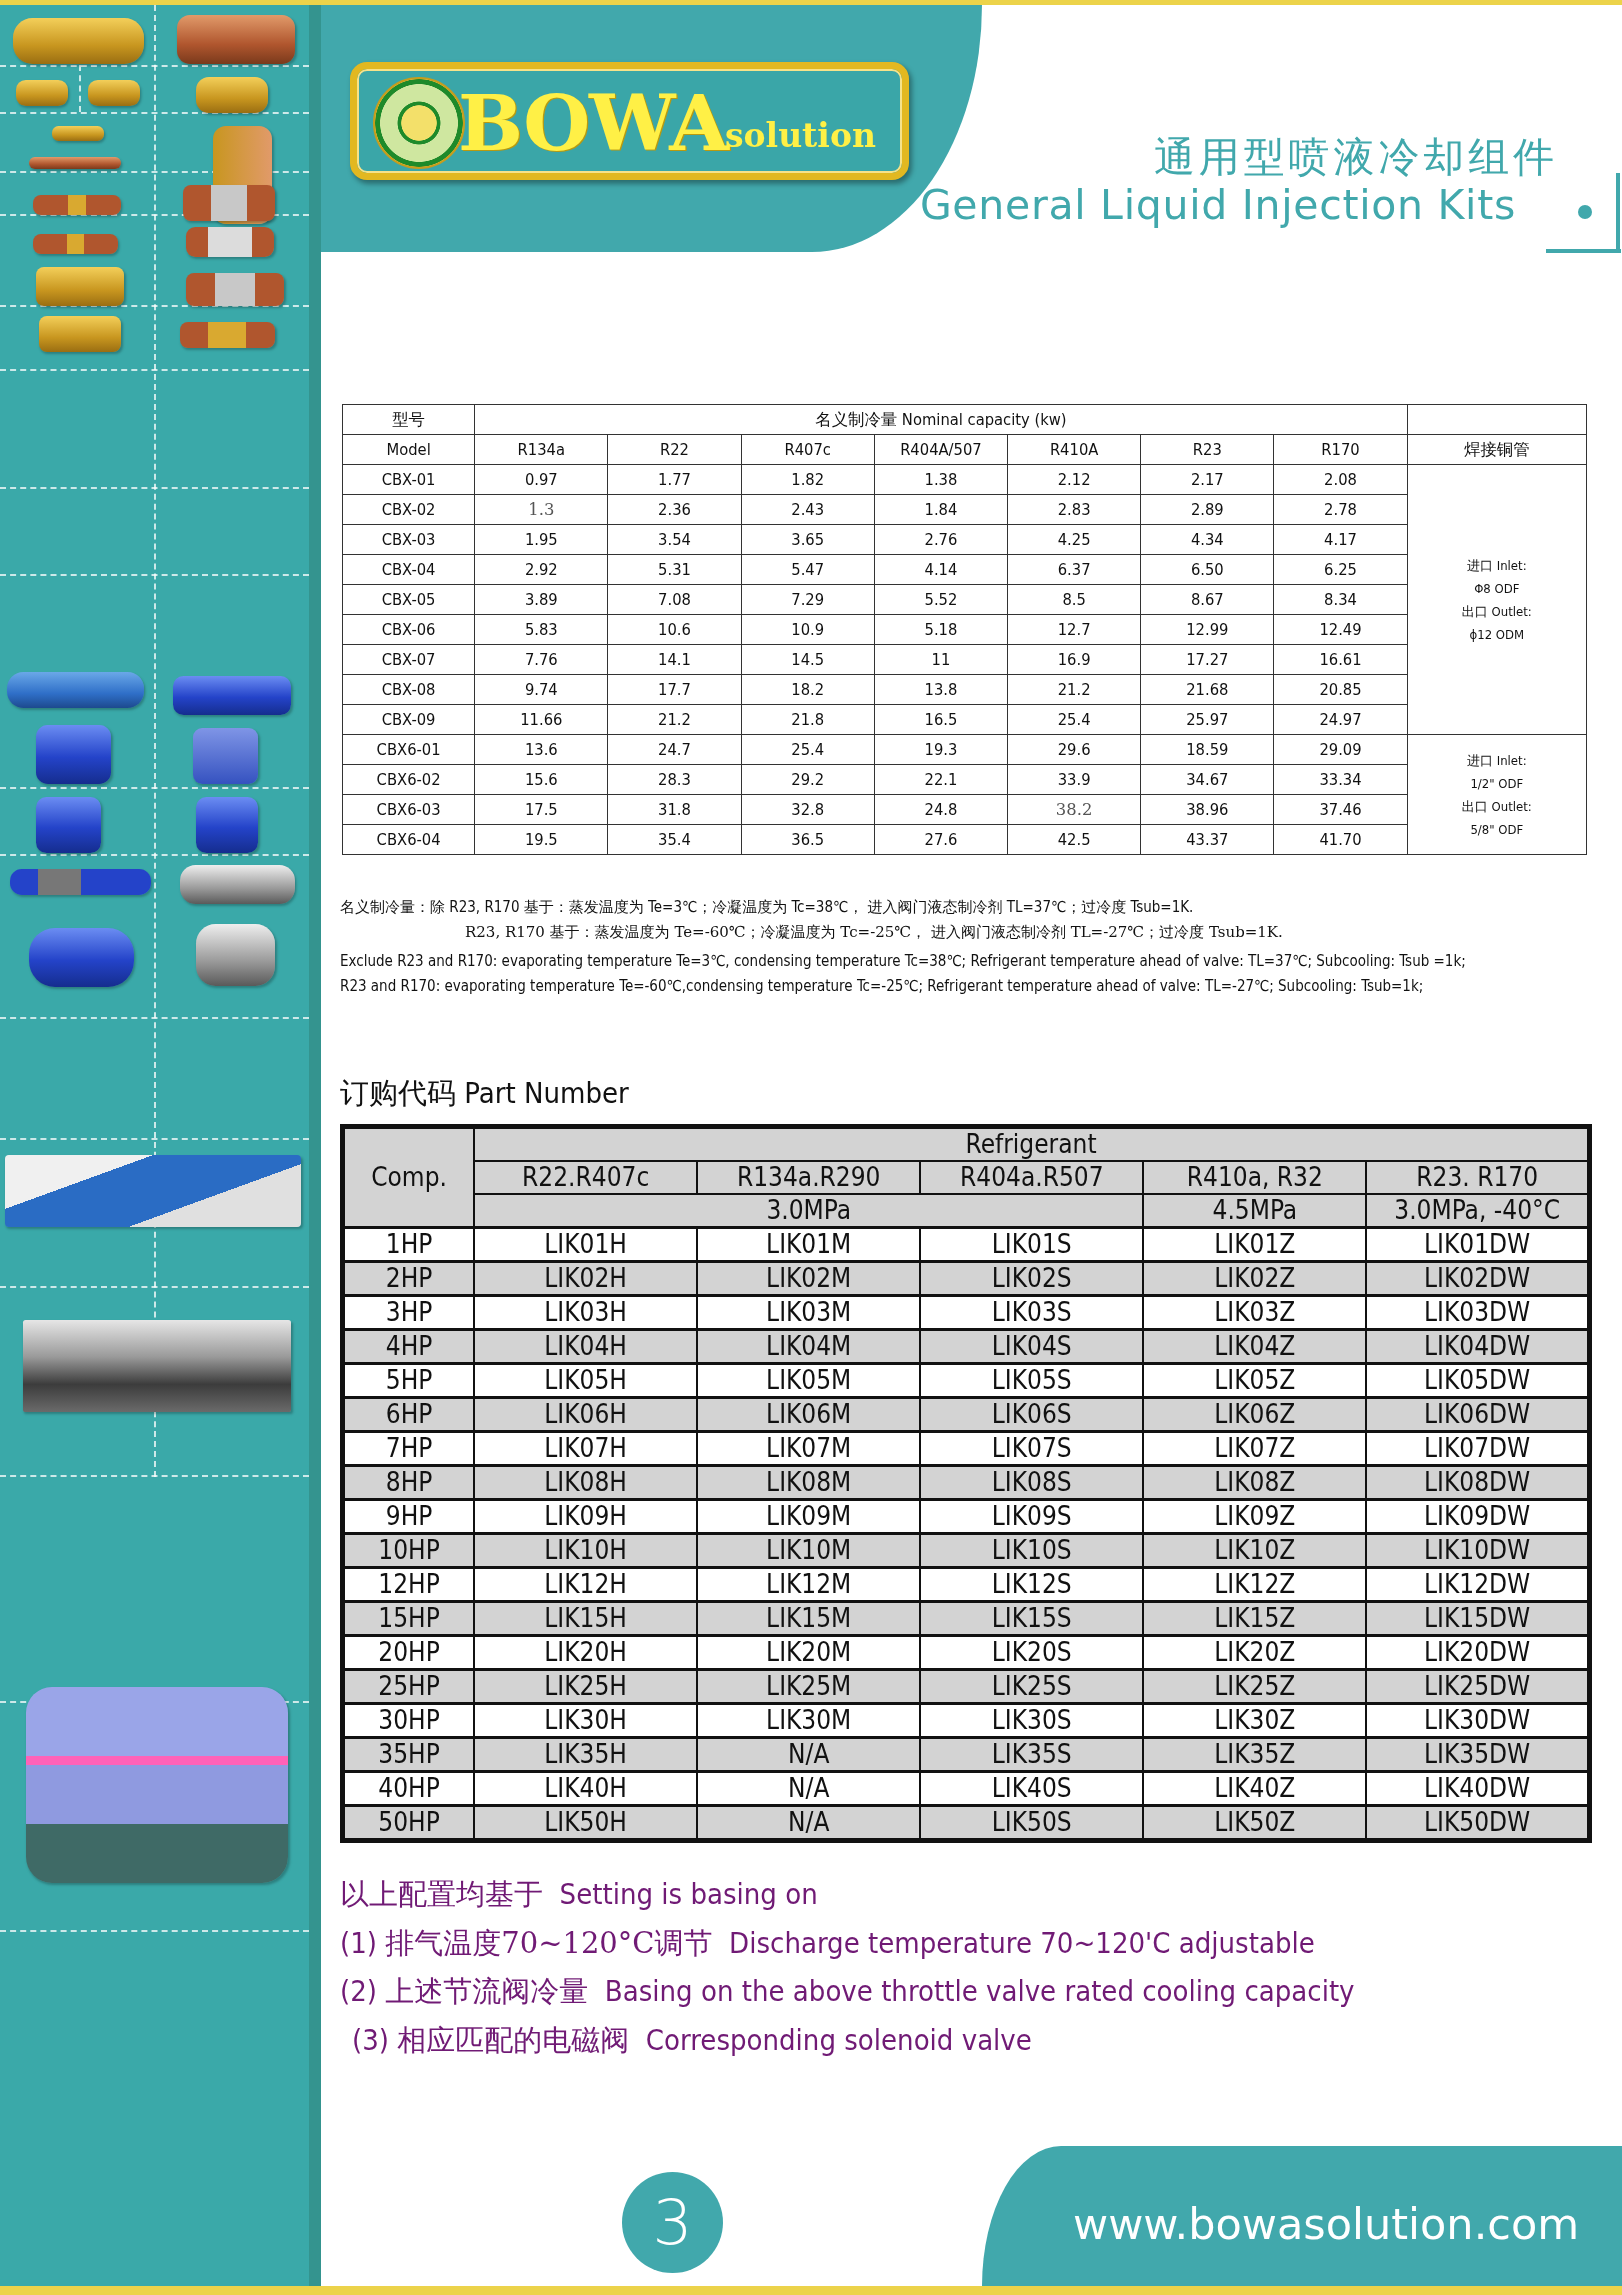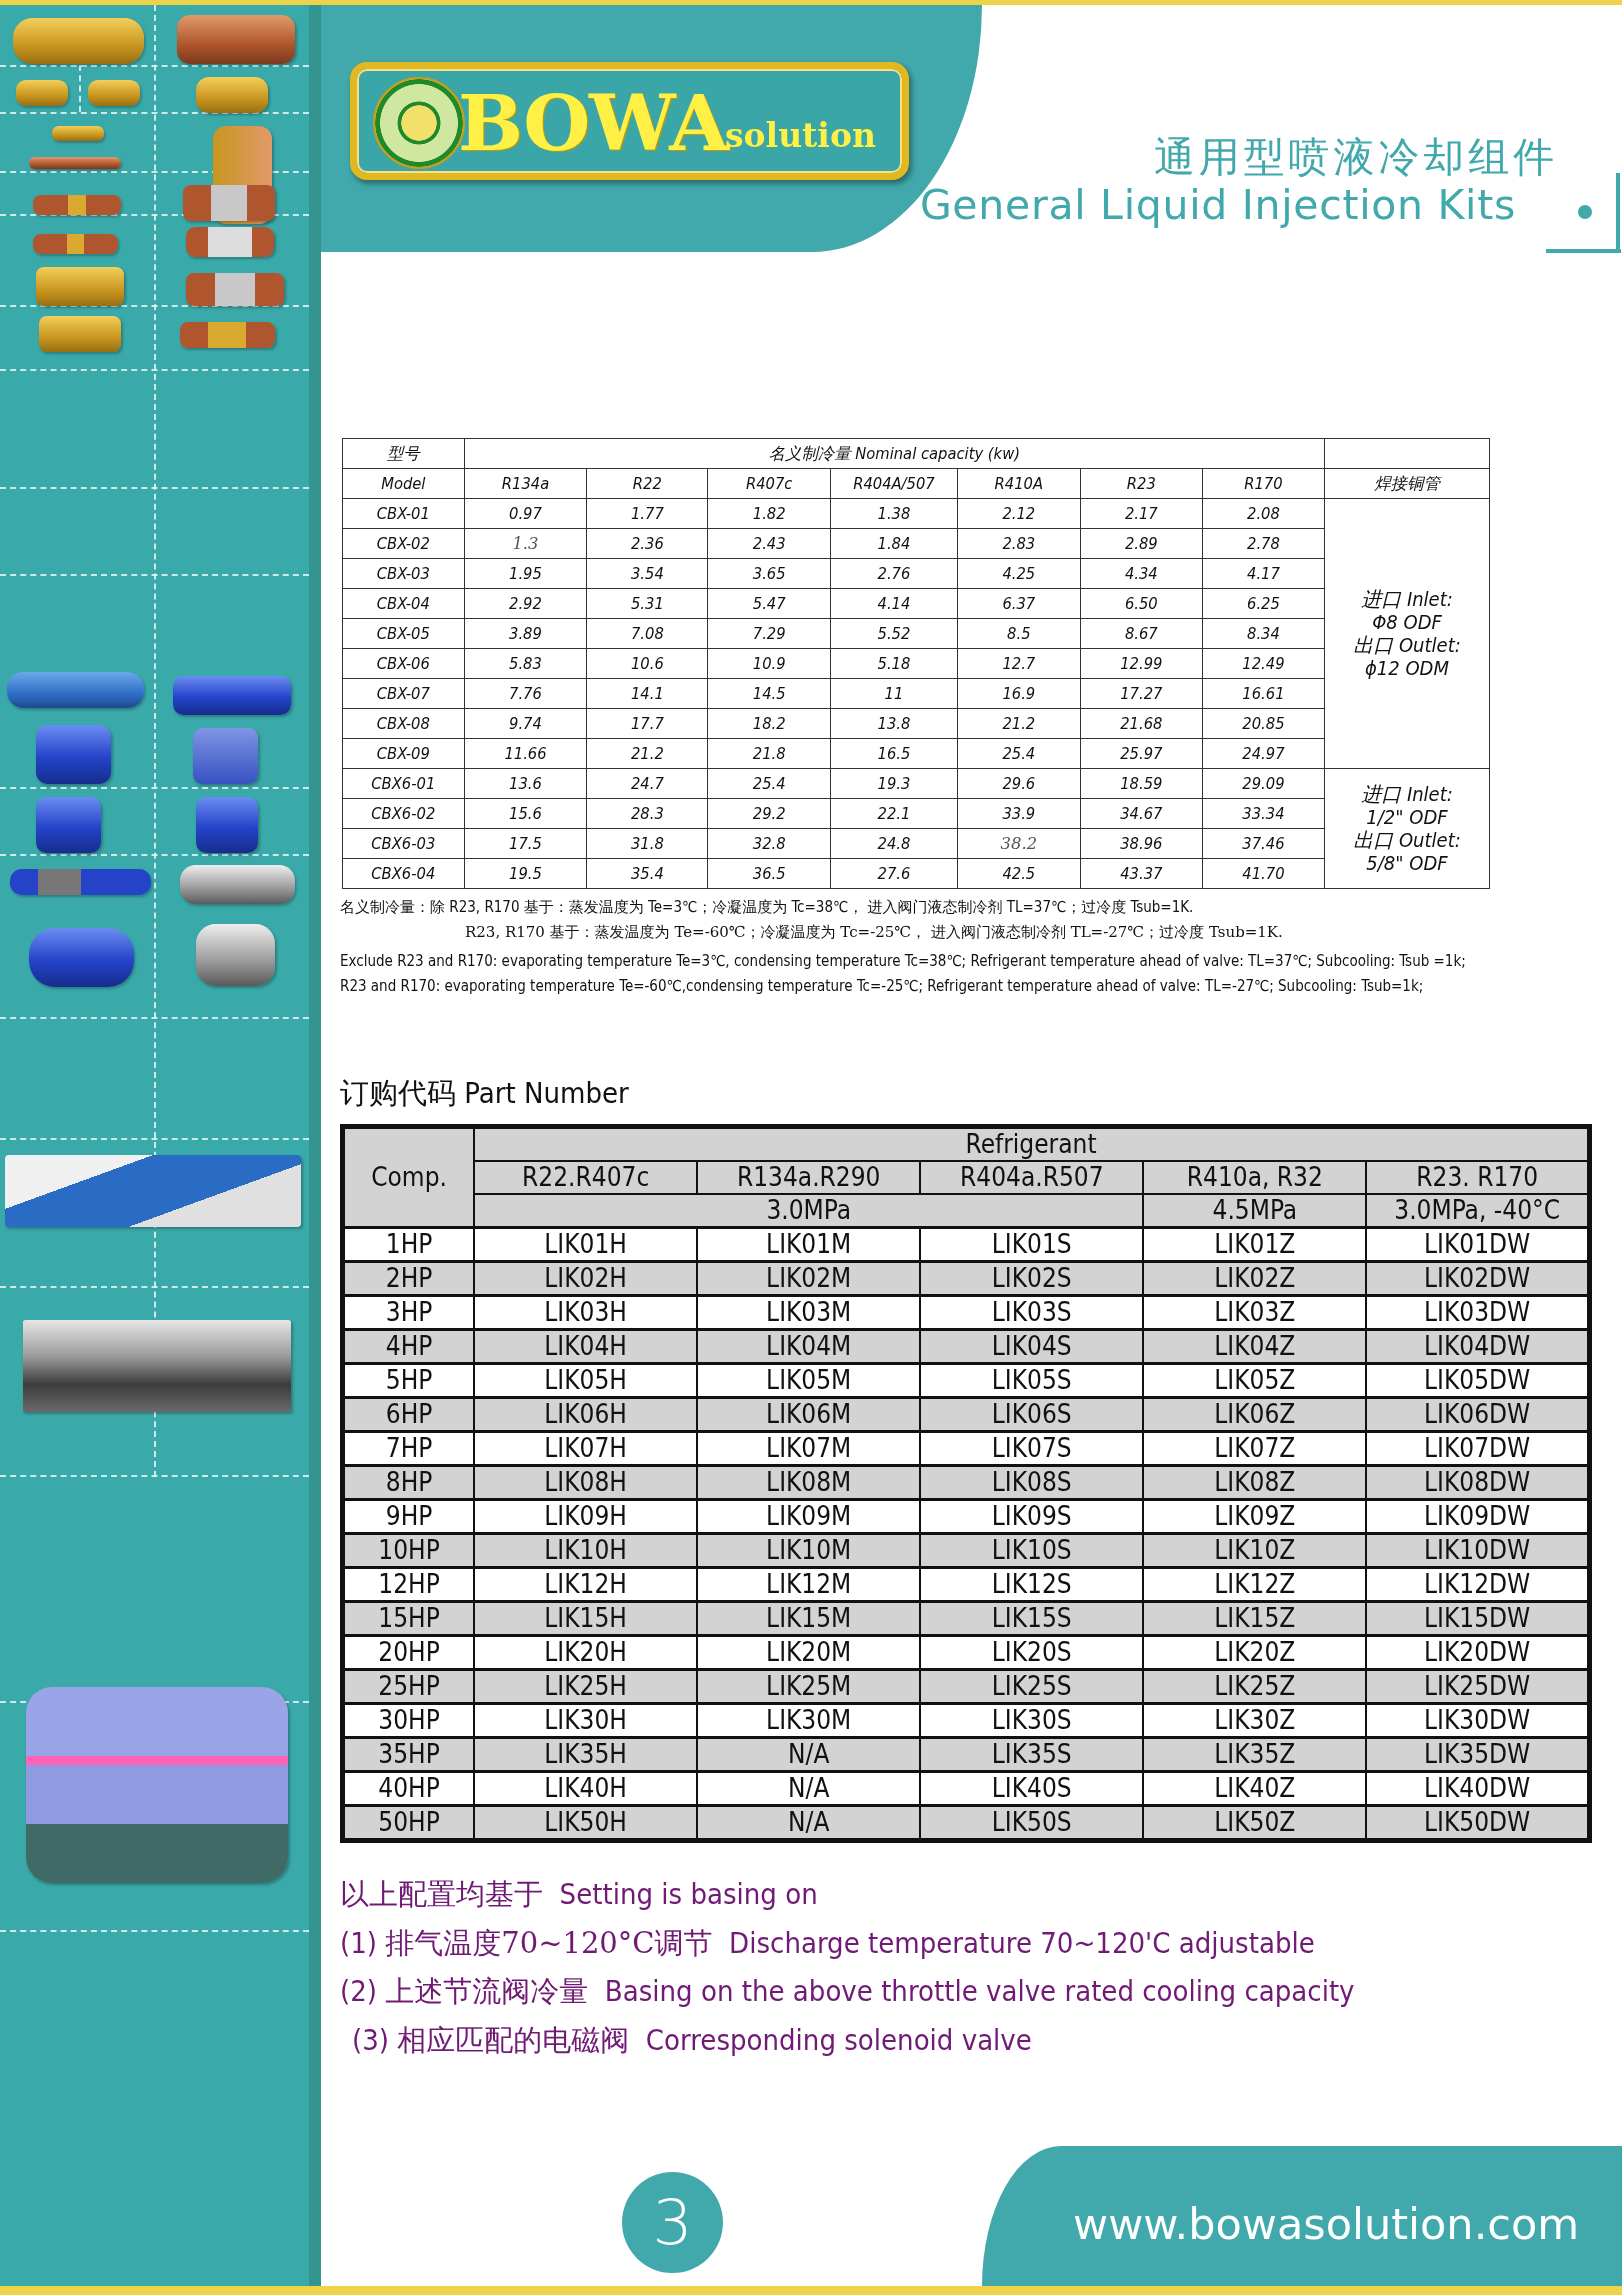--- a/index.html
+++ b/index.html
@@ -21,24 +21,24 @@
   .logo-text { position:absolute; left:458px; top:85px; font-family:"DejaVu Serif", serif; font-weight:bold; font-size:77px; line-height:77px; color:#fff046; letter-spacing:-1.3px; text-shadow:1.3px 1.3px 0 #b89a10; }
   .logo-sub { position:absolute; left:725px; top:116px; font-family:"DejaVu Serif", serif; font-weight:bold; font-size:33px; color:#fff046; }
 
   .title-cn { position:absolute; right:65px; top:130px; font-size:41px; color:#41a8ac; letter-spacing:3.9px; font-family:"DejaVu Serif", serif; }
   .title-en { position:absolute; right:65px; top:181px; font-size:41px; color:#41a8ac; font-family:"DejaVu Sans", sans-serif; letter-spacing:0.7px; }
   .title-dot { position:absolute; left:1578px; top:205px; width:14.4px; height:14.4px; border-radius:50%; background:#41a8ac; }
   .corner-v { position:absolute; left:1616px; top:173px; width:3.9px; height:80px; background:#41a8ac; }
   .corner-h { position:absolute; left:1546px; top:249px; width:75px; height:3.9px; background:#41a8ac; }
 
   
-  table.cap { position:absolute; left:342px; top:438px; width:1148px; border-collapse:collapse; font-size:16.4px;font-style:italic; }
+  table.cap { position:absolute; left:342px; top:404px; width:1245px; border-collapse:collapse; font-size:16.4px; }
   table.cap td { border:1.3px solid #333; text-align:center; height:29px; padding:0; }
   table.cap .serif-val { font-family:"DejaVu Serif", serif; color:#555; }
-  .conn { font-size:20px; line-height:23px; }
+  .conn { font-size:13px; line-height:23px; }
 
   .fn { position:absolute; left:340px; font-size:15px; color:#111; white-space:nowrap; }
 
   
   .pn-title { position:absolute; left:340px; top:1074px; font-size:29px; color:#111; }
   .pn-title .cn { font-family:Liberation Serif, serif; }
   table.pn { position:absolute; left:340px; top:1124px; width:1252px; border-collapse:collapse; font-size:26px; border:5.2px solid #111; }
   table.pn td { border:2px solid #111; text-align:center; height:31px; padding:0; line-height:31px; }
   table.pn tr.hdr td { background:#d3d3d3; }
   table.pn tr.g td { background:#d3d3d3; }

